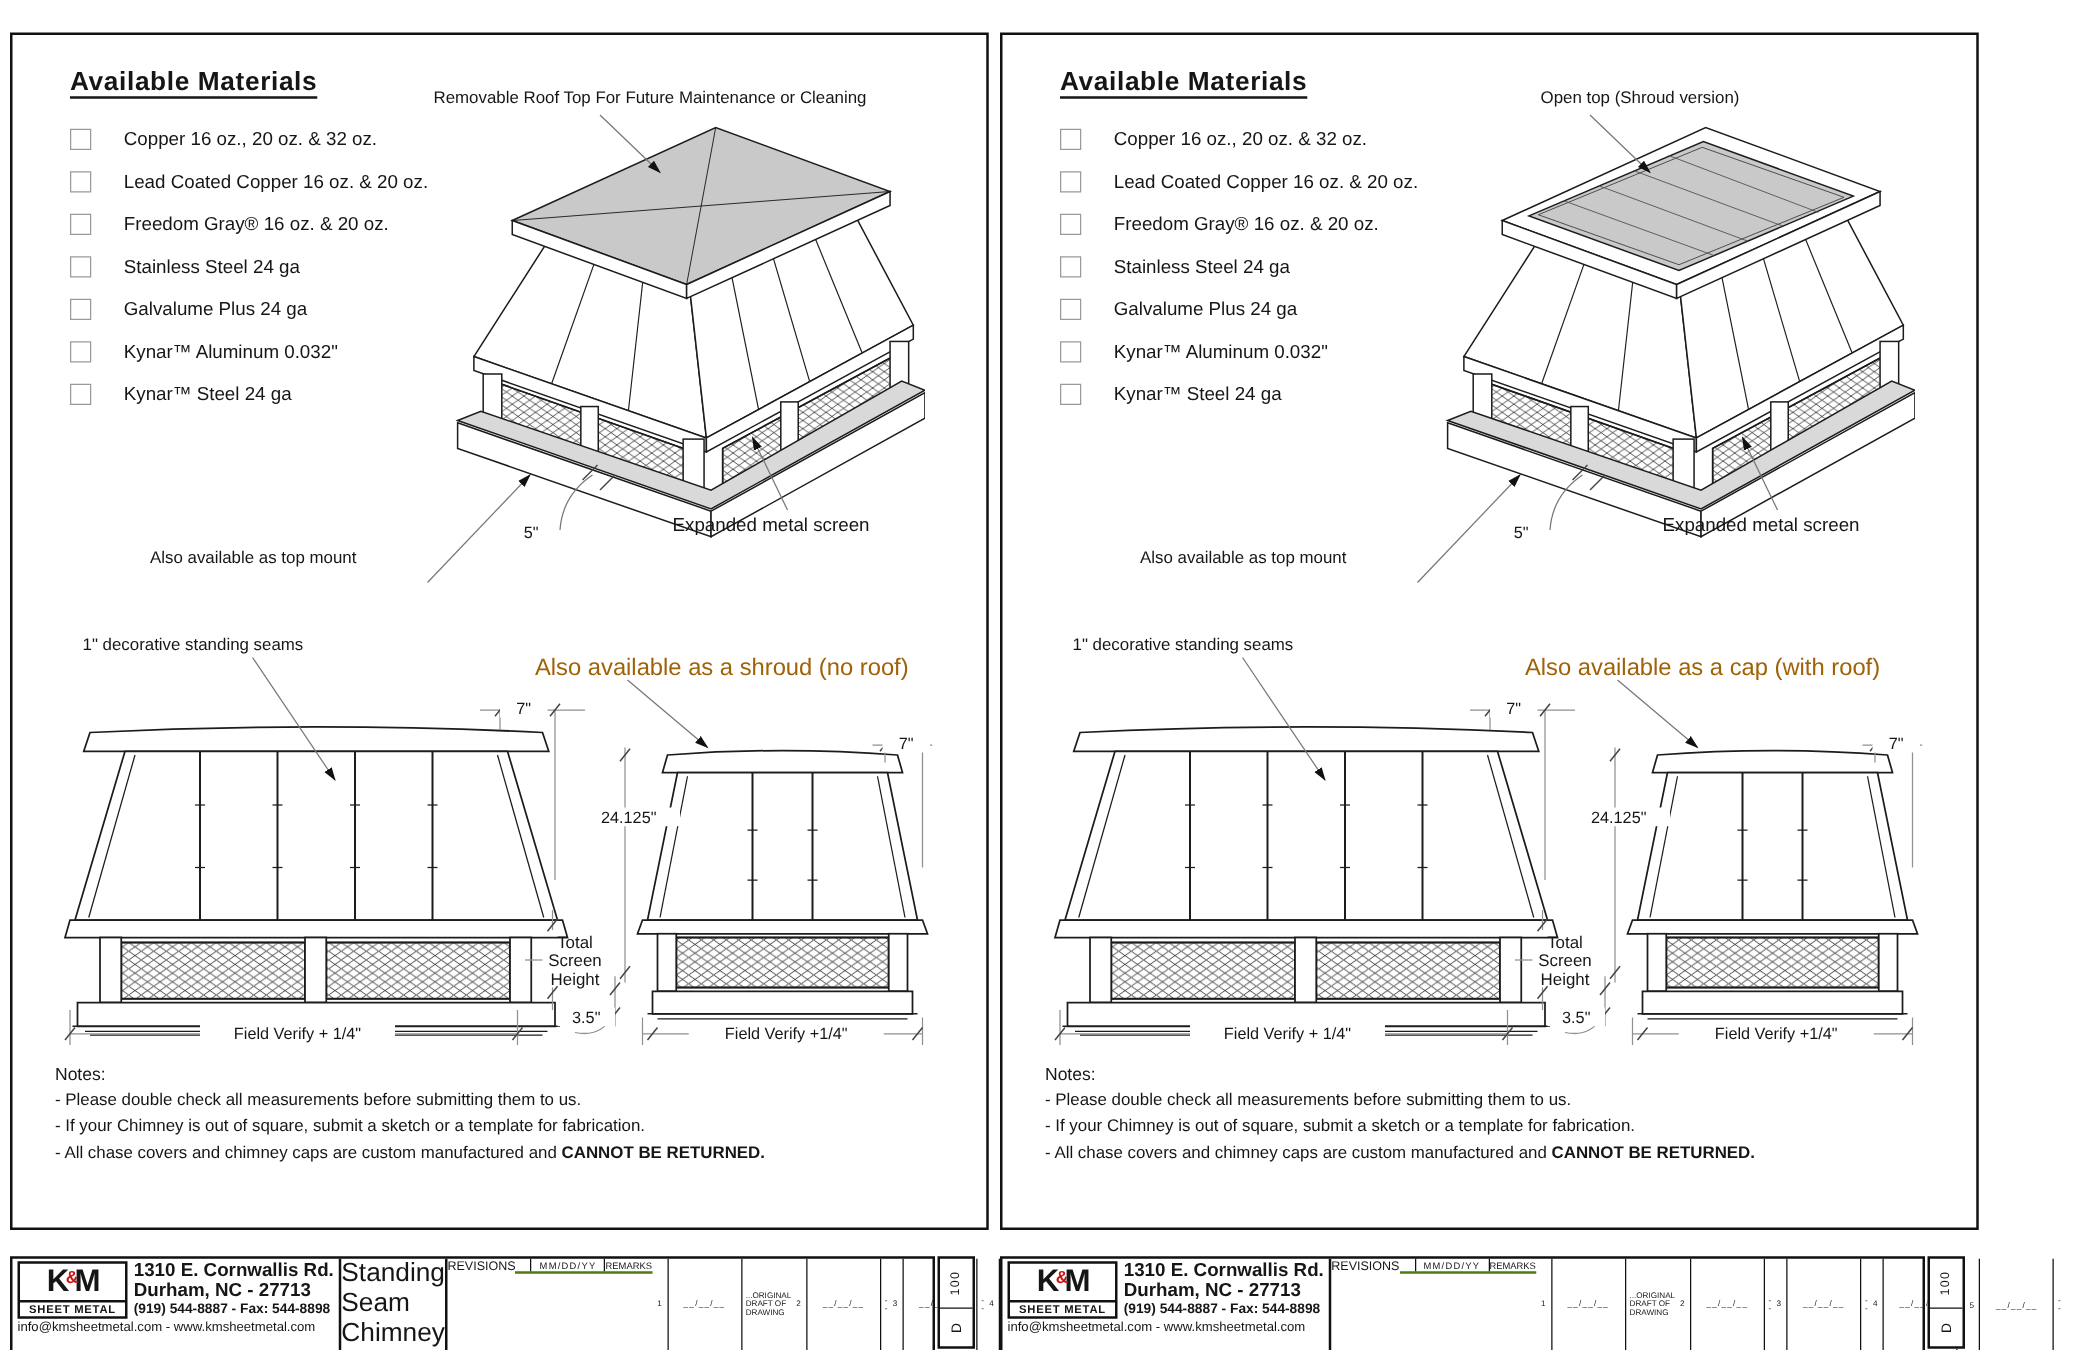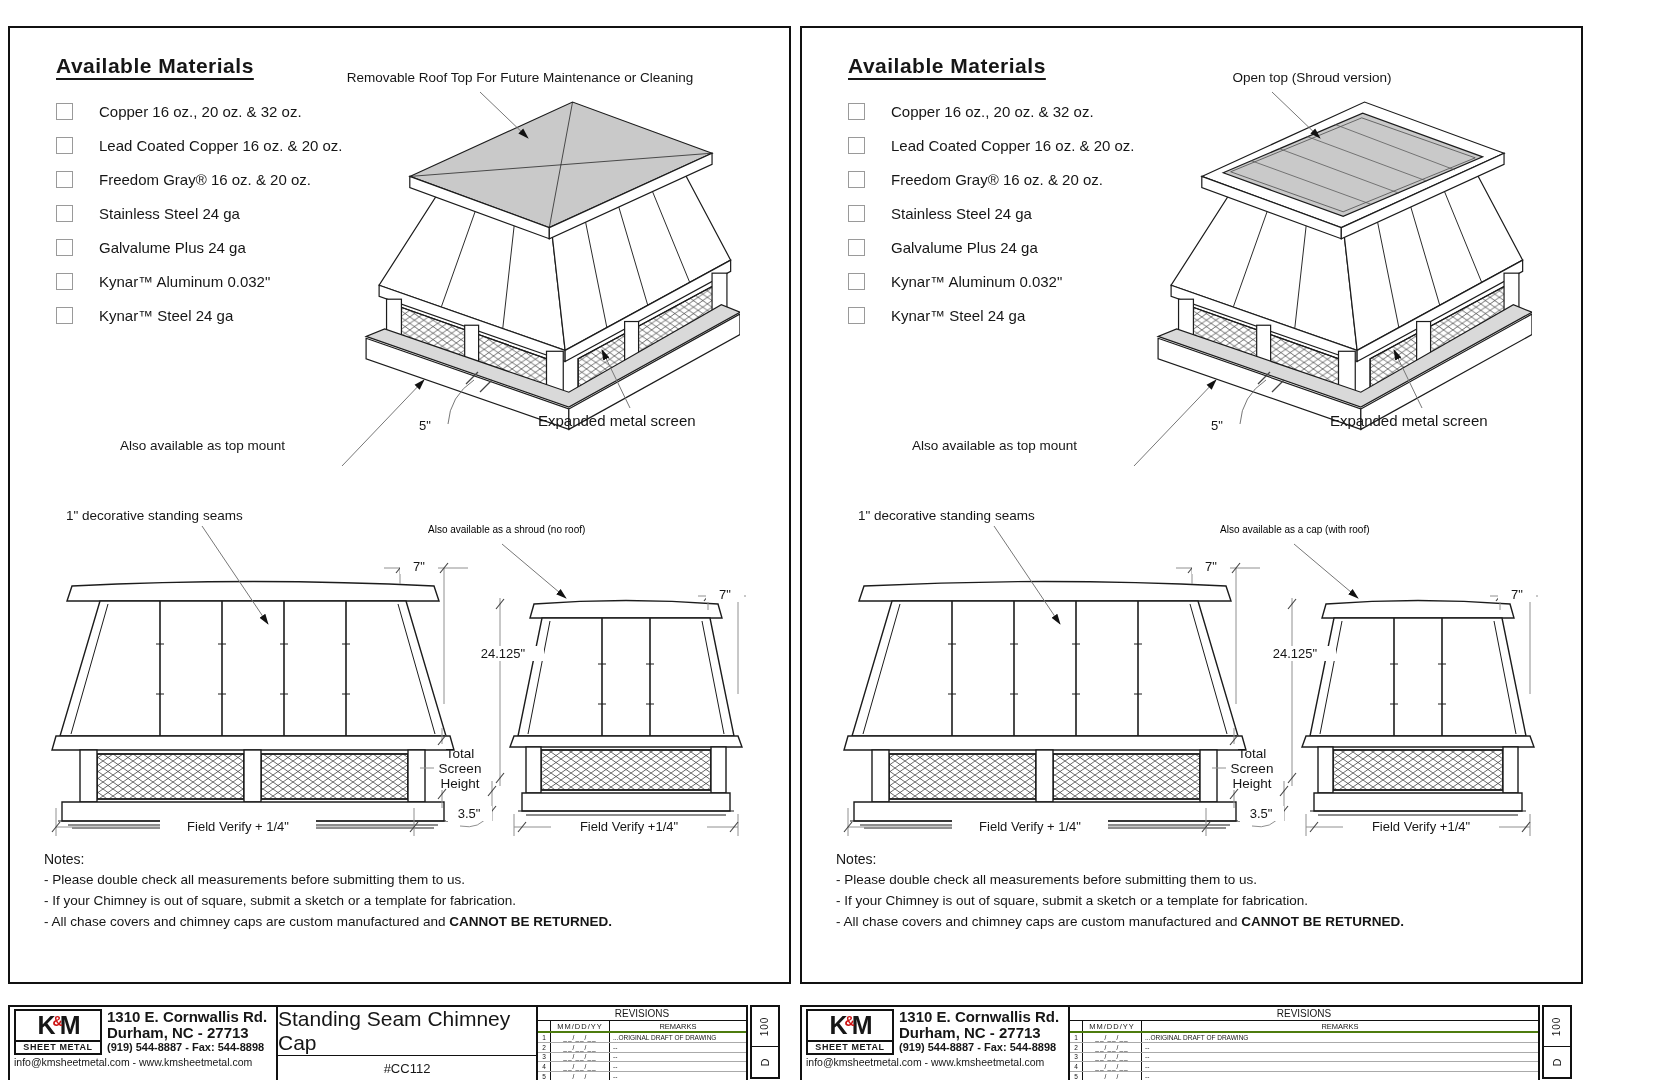--- a/index.html
+++ b/index.html
@@ -9,21 +9,21 @@
   .frame{position:absolute;left:0;top:0;width:779px;height:954px;border:2px solid #111;background:#fff;}
   
   .materials{position:absolute;left:46px;top:26px;}
   .mat-title{font-size:21px;font-weight:bold;letter-spacing:.5px;margin:0 0 16px 0;text-decoration:underline;text-underline-offset:5px;}
   .mat-row{display:flex;align-items:center;height:34px;}
   .cb{width:15px;height:15px;border:1.5px solid #9a9a9a;background:#fff;margin-right:26px;flex:0 0 auto;}
   .mat-label{font-size:15px;}
   
   .lbl{position:absolute;font-size:13.5px;white-space:nowrap;}
   .lbl.c{text-align:center;white-space:normal;}
-  .red{color:#000000;font-size:10px;}
+  .red{color:#a16207;font-size:19px;}
   .dimlbl{font-size:13px;background:#fff;padding:0 3px;text-align:center;}
   .iso{position:absolute;left:330px;top:48px;width:400px;height:372px;}
   .elev-large{position:absolute;left:38px;top:516px;width:420px;height:300px;}
   .elev-small{position:absolute;left:496px;top:556px;width:240px;height:250px;}
   .overlay{position:absolute;left:0;top:0;width:779px;height:954px;pointer-events:none;}
   
   .notes{position:absolute;left:34px;top:822px;font-size:13.5px;line-height:1.38;}
   .notes .nt{margin-bottom:2px;}
   
   .tblock{position:absolute;left:0;top:979px;width:736px;height:74px;border:2px solid #111;display:flex;background:#fff;}
@@ -33,21 +33,21 @@
   .km-letters{flex:1;display:flex;align-items:center;justify-content:center;font-weight:900;font-size:25px;letter-spacing:-2px;line-height:1;}
   .km-letters .amp{color:#cc1111;font-size:14px;font-weight:900;transform:translateY(-5px);margin:0 -1px;}
   .km-sub{border-top:2px solid #111;font-size:9px;font-weight:bold;text-align:center;letter-spacing:.6px;line-height:11px;}
   .tb-address{margin-left:5px;flex:1;}
   .addr-big{font-size:15px;font-weight:bold;line-height:16px;white-space:nowrap;}
   .addr-small{font-size:11px;font-weight:bold;line-height:12px;white-space:nowrap;}
   .tb-web{font-size:10.5px;line-height:12px;margin-top:1px;white-space:nowrap;}
   .tb-title-region{width:258px;border-right:2px solid #111;display:flex;flex-direction:column;}
   .tb-title{flex:1;display:flex;align-items:center;justify-content:center;font-size:21px;border-bottom:1px solid #111;}
   .tb-part{height:26px;display:flex;align-items:center;justify-content:center;font-size:13px;}
-  .tb-rev-region{flex:1;display:flex;flex-direction:column;font-size:7px;}
+  .tb-rev-region{flex:1;display:flex;flex-direction:row;font-size:7px;}
   .rev-title{text-align:center;font-size:10px;line-height:13px;border-bottom:1px solid #111;font-weight:normal;}
   .rev-head{display:flex;border-bottom:2px solid #4d7c0f;height:10px;align-items:center;font-size:7.5px;}
   .rev-row{display:flex;border-bottom:1px solid #aaa;flex:1;align-items:center;font-size:6.5px;}
   .rev-row:last-child{border-bottom:none;}
   .rev-n{width:12px;text-align:center;border-right:1px solid #111;align-self:stretch;display:flex;align-items:center;justify-content:center;}
   .rev-head .rev-n{border-right:1px solid #111;}
   .rev-date{width:58px;text-align:center;border-right:1px solid #111;align-self:stretch;display:flex;align-items:center;justify-content:center;letter-spacing:1px;}
   .rev-rem{flex:1;padding-left:3px;}
   .rev-head .rev-rem{text-align:center;padding-left:0;display:flex;justify-content:center;}
   .sidebox{position:absolute;left:742px;top:979px;width:30px;height:74px;border:2px solid #111;box-sizing:border-box;display:flex;flex-direction:column;background:#fff;}

